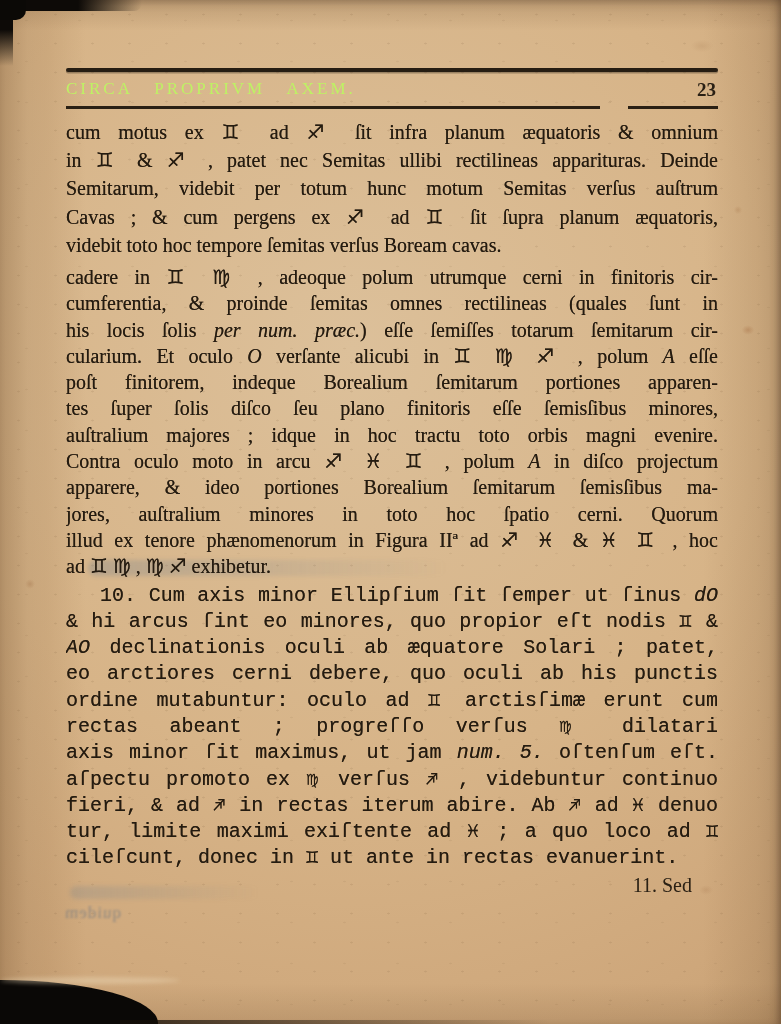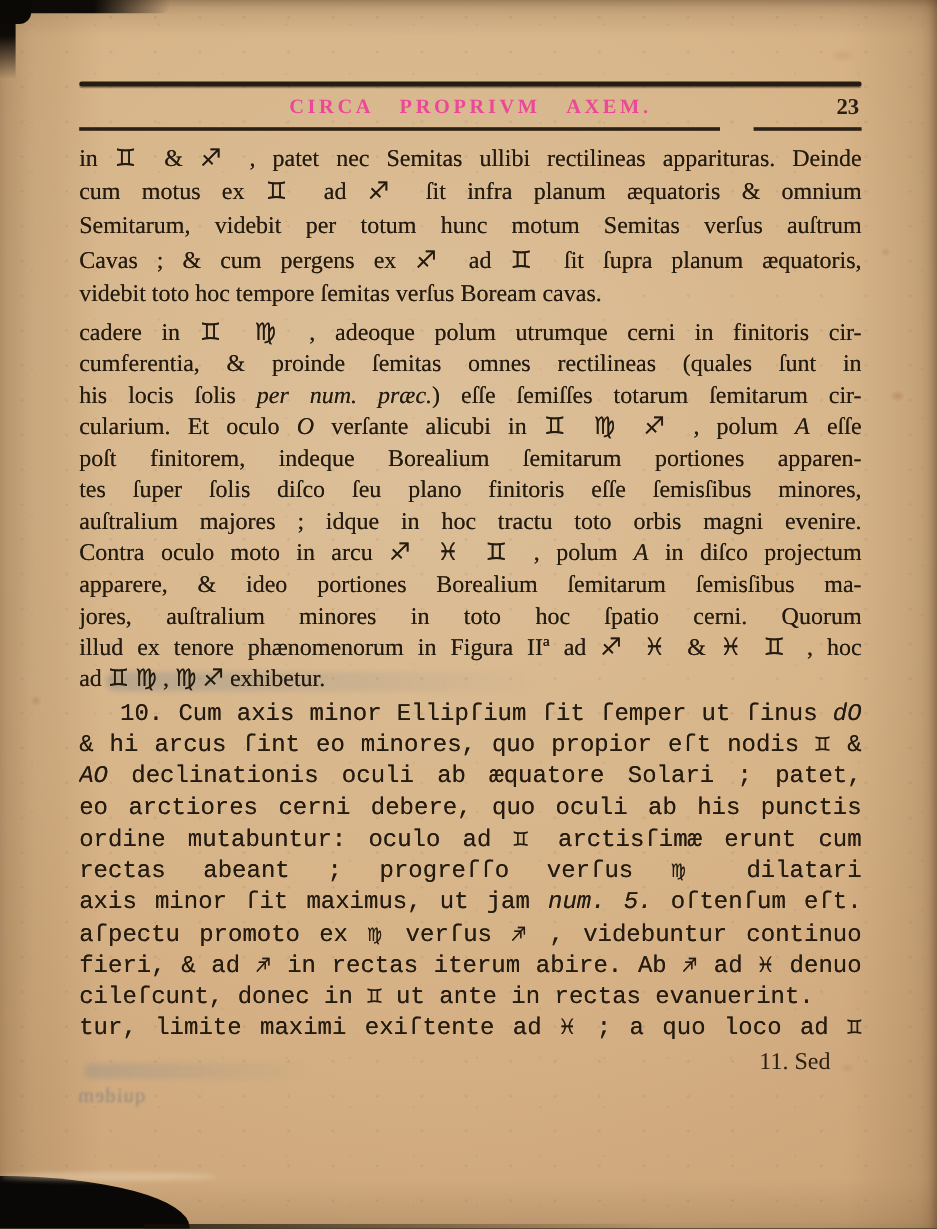--- a/index.html
+++ b/index.html
@@ -29,22 +29,22 @@
   .corner-bl{position:absolute;left:0;bottom:0;width:158px;height:44px;background:#0a0806;border-top-right-radius:170px 46px;}
   .edge-bl-high{position:absolute;left:0;bottom:40px;width:180px;height:7px;background:rgba(234,216,182,.45);
     border-radius:50%;filter:blur(2px);}
   .edge-bottom{position:absolute;left:120px;bottom:0;width:430px;height:4px;
     background:linear-gradient(90deg,rgba(20,14,8,.8),rgba(20,14,8,0));}
   
   .content{position:absolute;left:66px;top:68px;width:652px;color:#241b10;}
   .rule-top{height:4px;background:#261d12;border-radius:2px;
     box-shadow:0 1.5px 0 rgba(38,29,18,.35);}
   .running-head{position:relative;margin-top:7px;height:23px;}
-  .rh-title{display:block;text-align:center;font-size:17px;letter-spacing:3px;word-spacing:15px;
-    font-weight:bold;color:#ec4899;}
+  .rh-title{display:block;text-align:left;font-size:17px;letter-spacing:3px;word-spacing:15px;
+    font-weight:normal;color:#bef264;}
   .rh-num{position:absolute;right:2px;top:0;font-size:19px;font-weight:bold;color:#2a2014;text-align:center;}
   .rule-bottom{margin-top:4px;display:flex;}
   .rule-seg-l{height:3px;width:534px;background:#2a2014;}
   .rule-gap{width:28px;}
   .rule-seg-r{height:3px;flex:1;background:#2a2014;}
   .para{font-size:20px;text-shadow:0 0 .5px rgba(32,22,12,.75);}
   .para-0{margin-top:9px;}
   .para-0 .line{line-height:28.2px;height:28.2px;}
   .para-1{margin-top:5px;}
   .para-1 .line,.para-2 .line{line-height:26.3px;height:26.3px;}
@@ -84,22 +84,22 @@
       <span class="rh-title">CIRCA PROPRIVM AXEM.</span>
       <span class="rh-num">23</span>
     </div>
     <div class="rule-bottom">
       <div class="rule-seg-l"></div>
       <div class="rule-gap"></div>
       <div class="rule-seg-r"></div>
     </div>
 
     <div class="para para-0">
+        <div class="line">cum motus ex ♊ ad ♐ ſit infra planum æquatoris &amp; omnium</div>
         <div class="line">in ♊ &amp; ♐ , patet nec Semitas ullibi rectilineas apparituras. Deinde</div>
-        <div class="line">cum motus ex ♊ ad ♐ ſit infra planum æquatoris &amp; omnium</div>
         <div class="line">Semitarum, videbit per totum hunc motum Semitas verſus auſtrum</div>
         <div class="line">Cavas ;  &amp; cum pergens ex ♐ ad ♊ ſit ſupra planum æquatoris,</div>
         <div class="line last">videbit toto hoc tempore ſemitas verſus Boream cavas.</div>
       </div>
     <div class="para para-1">
         <div class="line">cadere in ♊ ♍ , adeoque polum utrumque cerni in finitoris cir-</div>
         <div class="line">cumferentia, &amp; proinde ſemitas omnes rectilineas (quales ſunt in</div>
         <div class="line">his locis ſolis <i>per num. præc.</i>) eſſe ſemiſſes totarum ſemitarum cir-</div>
         <div class="line">cularium.  Et oculo <i>O</i> verſante alicubi in ♊ ♍ ♐ ,  polum <i>A</i> eſſe</div>
         <div class="line">poſt finitorem, indeque Borealium ſemitarum portiones apparen-</div>
@@ -114,19 +114,19 @@
     <div class="para para-2">
         <div class="line first">10.  Cum axis minor Ellipſium ſit ſemper ut ſinus <i>dO</i> vel <i>δo</i> ;</div>
         <div class="line">&amp; hi arcus ſint eo minores, quo propior eſt nodis ♊ &amp; ♐ circulus</div>
         <div class="line"><i>AO</i> declinationis oculi ab æquatore Solari ;  patet, Ellipſes etiam</div>
         <div class="line">eo arctiores cerni debere, quo oculi ab his punctis diſtantia eſt</div>
         <div class="line">ordine mutabuntur:  oculo ad ♊ arctisſimæ erunt cum etiam in</div>
         <div class="line">rectas abeant ;  progreſſo verſus ♍ dilatari videbuntur, ſic ut ad ♍</div>
         <div class="line">axis minor ſit maximus, ut jam <i>num. 5.</i> oſtenſum eſt.   Deinde</div>
         <div class="line">aſpectu promoto ex ♍ verſus ♐ , videbuntur continuo arctiores</div>
         <div class="line">fieri, &amp; ad ♐ in rectas iterum abire.   Ab ♐ ad ♓ denuo dilatan-</div>
+        <div class="line">tur, limite maximi exiſtente ad ♓ ;  a quo loco ad ♊ iterum gra-</div>
         <div class="line last">cileſcunt, donec in ♊ ut ante in rectas evanuerint.</div>
-        <div class="line">tur, limite maximi exiſtente ad ♓ ;  a quo loco ad ♊ iterum gra-</div>
       </div>
 
     <div class="catchword">11. Sed</div>
   </div>
 </div>
 
 </body></html>

